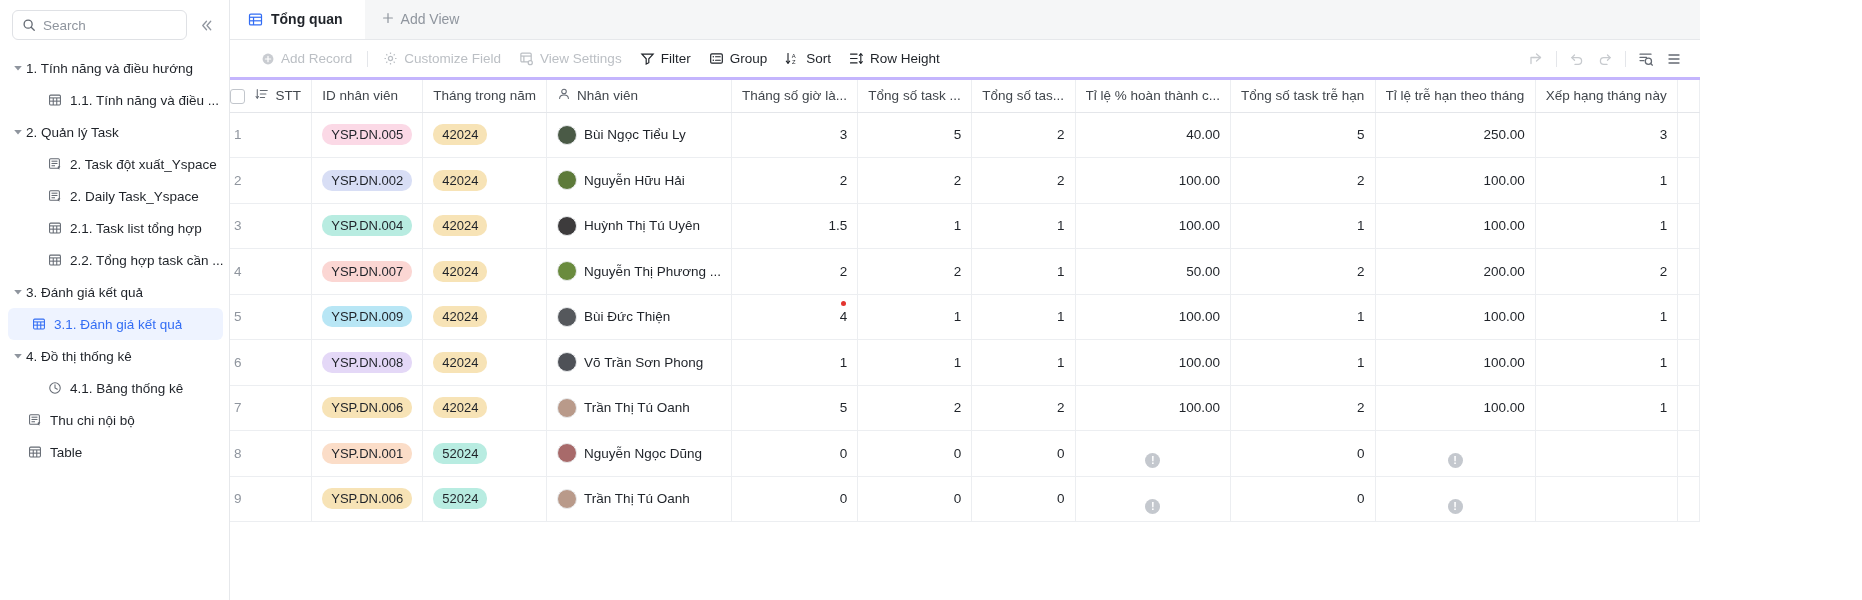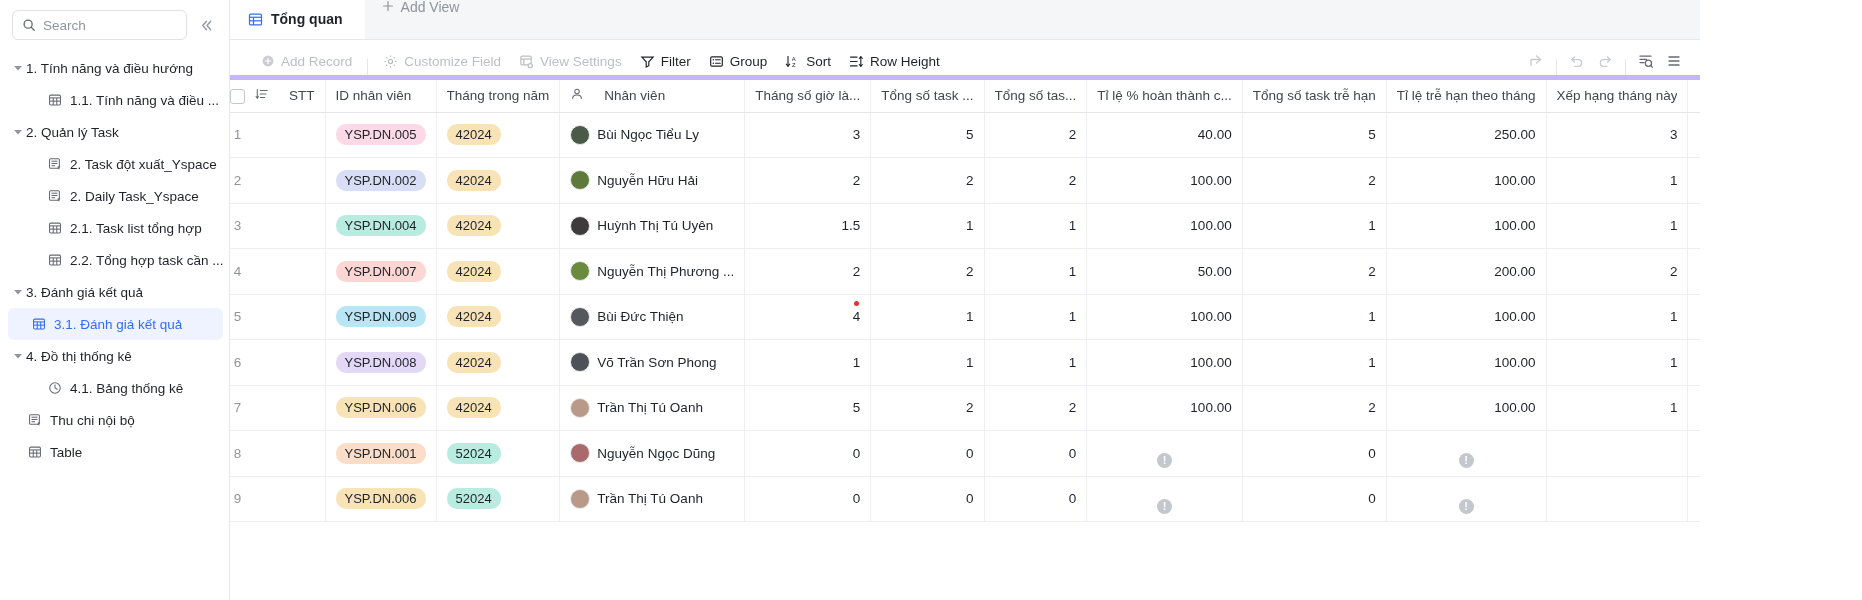--- a/index.html
+++ b/index.html
@@ -97,32 +97,32 @@
     height: 40px;
     display: flex; align-items: center; gap: 8px;
     padding: 0 22px 0 18px;
     font-size: 14px;
     cursor: pointer;
     color: #1f2329;
   }
   .tab.active { background: #ffffff; font-weight: 600; }
   .tab .tico { color: #336df4; display: flex; }
   .tab-add {
-    display: flex; align-items: flex-start; gap: 6px;
+    display: flex; align-items: center; gap: 6px;
     height: 40px; padding: 0 16px;
     color: #8f959e; font-size: 14px; cursor: pointer;
   }
 
   .toolbar {
     height: 40px;
-    display: flex; align-items: flex-end;
+    display: flex; align-items: center;
     padding: 0 12px 0 22px;
     gap: 0px;
     background: #fff;
-    border-bottom: 5px solid #c4b5fd;
+    border-bottom: 3px solid #c4b5fd;
     flex: 0 0 40px;
   }
   .tbtn {
     display: flex; align-items: center; gap: 6px;
     height: 28px; padding: 0 9px;
     border-radius: 5px;
     font-size: 13.5px;
     color: #1f2329;
     cursor: pointer;
     white-space: nowrap;
@@ -152,21 +152,21 @@
     white-space: nowrap;
   }
   table.grid th {
     height: 32px;
     background: #fff;
     color: #41464c;
     text-align: left;
     border-bottom: 1px solid #e4e6ea;
     font-size: 13.5px;
   }
-  table.grid th .thin { display: flex; align-items: center; gap: 20px; overflow: hidden; }
+  table.grid th .thin { display: flex; align-items: center; gap: 6px; overflow: hidden; }
   table.grid th .thtxt { overflow: hidden; text-overflow: ellipsis; }
   table.grid td { height: 45.5px; }
   .c-check { width: 42px; text-align: center !important; padding: 0 !important; border-right: none !important; }
   .c-rownum { width: 44px; color: #8f959e; text-align: center !important; padding:0 !important; border-right:none !important;}
   .c-stt { width: 84px; }
   .c-id { width: 105px; }
   .c-month { width: 115px; }
   .c-emp { width: 152px; }
   .c-num1 { width: 148px; text-align: right; }
   .c-num2 { width: 148px; text-align: right; }

